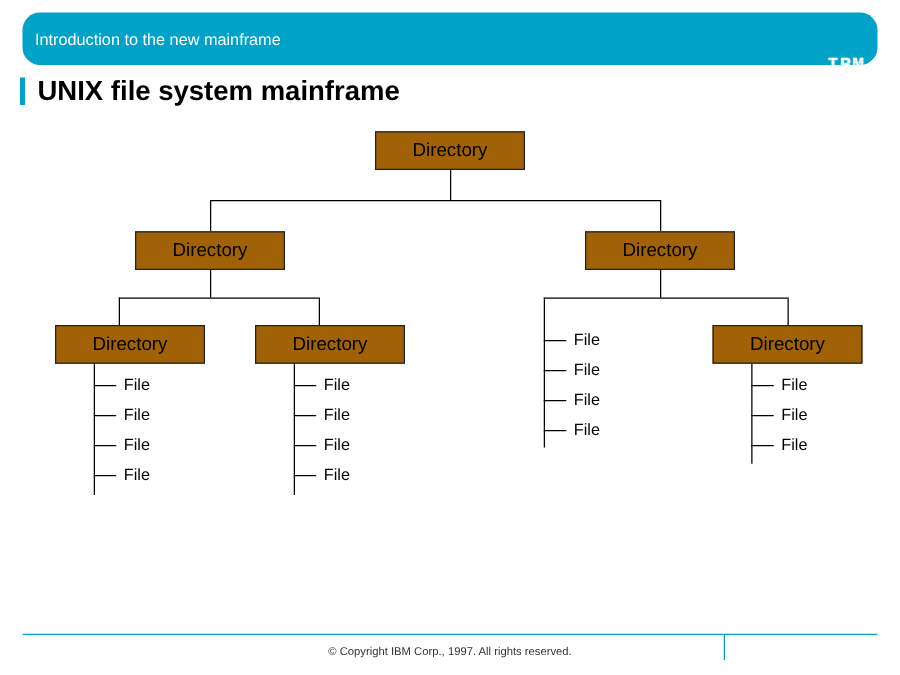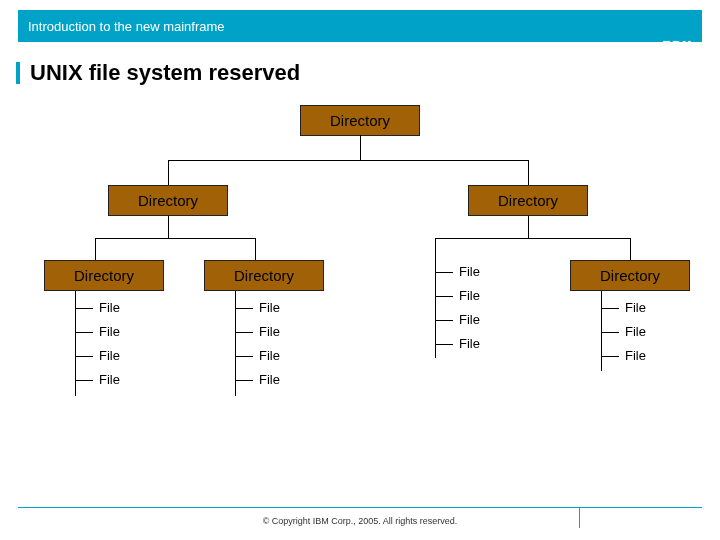--- a/index.html
+++ b/index.html
@@ -1,20 +1,20 @@
 <!DOCTYPE html>
 <html><head>
 <meta charset="utf-8">
 <style>
   * { box-sizing: border-box; }
   html, body { margin: 0; padding: 0; width: 720px; height: 540px; font-family: Arial, Helvetica, sans-serif; background: #fff; }
   .slide { position: relative; width: 720px; height: 540px; }
 
   
-  .topbar { position: absolute; left: 18px; right: 18px; top: 10px; height: 32px; background: #00a2c7; display: flex; align-items: center; justify-content: space-between; padding: 8px 10px; }
+  .topbar { position: absolute; left: 18px; right: 18px; top: 10px; height: 42px; background: #00a2c7; display: flex; align-items: center; justify-content: space-between; padding: 8px 10px; border-radius: 14px; }
   .topbar .ttl { color: #fff; font-size: 13px; }
   .logo-ibm { display: flex; flex-direction: column; gap: 1px; }
   .logo-ibm span { font-size: 14px; font-weight: 900; letter-spacing: 0.5px; color: #fff; text-shadow: 0 0 1px #fff; }
   
   .logo-ibm .lbl { font-family: "Courier New", monospace; font-size: 16px; font-weight: 900; color: transparent; background: repeating-linear-gradient(#fff 0 1.4px, transparent 1.4px 2.6px); -webkit-background-clip: text; background-clip: text; margin-top: 44px; }
 
   
   .heading { position: absolute; left: 30px; top: 60px; font-size: 22px; font-weight: bold; color: #000; }
   .heading::before { content: ""; position: absolute; left: -14px; top: 2px; bottom: 2px; width: 4px; background: #00a2c7; }
 
@@ -41,21 +41,21 @@
 
 <div class="slide">
 
   <div class="topbar">
     <span class="ttl">Introduction to the new mainframe</span>
     <span class="logo-ibm">
         <span class="lbl">IBM</span>
       </span>
   </div>
 
-  <div class="heading">UNIX file system reserved</div>
+  <div class="heading">UNIX file system mainframe</div>
 
   <div class="box box-lg" style="left:300px; top:105px;">Directory</div>
 
   <div class="v" style="left:360px; top:135px; height:25px;"></div>
 
   <div class="h" style="left:168px; top:160px; width:360px;"></div>
 
   <div class="v" style="left:168px; top:160px; height:25px;"></div>
   <div class="v" style="left:528px; top:160px; height:25px;"></div>
 
@@ -151,15 +151,15 @@
         <div class="lbl">File</div>
       </div>
     <div class="itemline">
         <div class="tick"></div>
         <div class="lbl">File</div>
       </div>
   </div>
 
   <div class="footrule"></div>
   <div class="footer-sep"></div>
-  <div class="copyright">© Copyright IBM Corp., 2005. All rights reserved.</div>
+  <div class="copyright">© Copyright IBM Corp., 1997. All rights reserved.</div>
 
 </div>
 
 </body></html>

